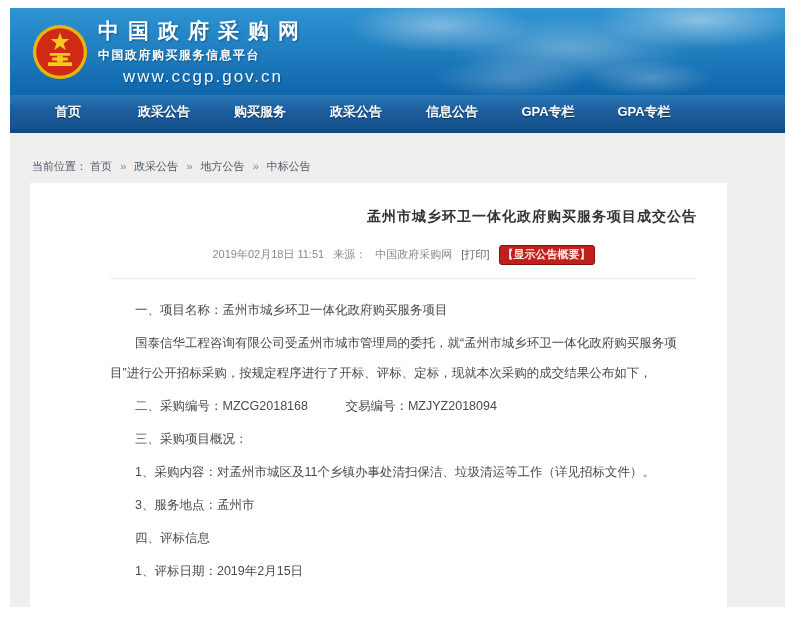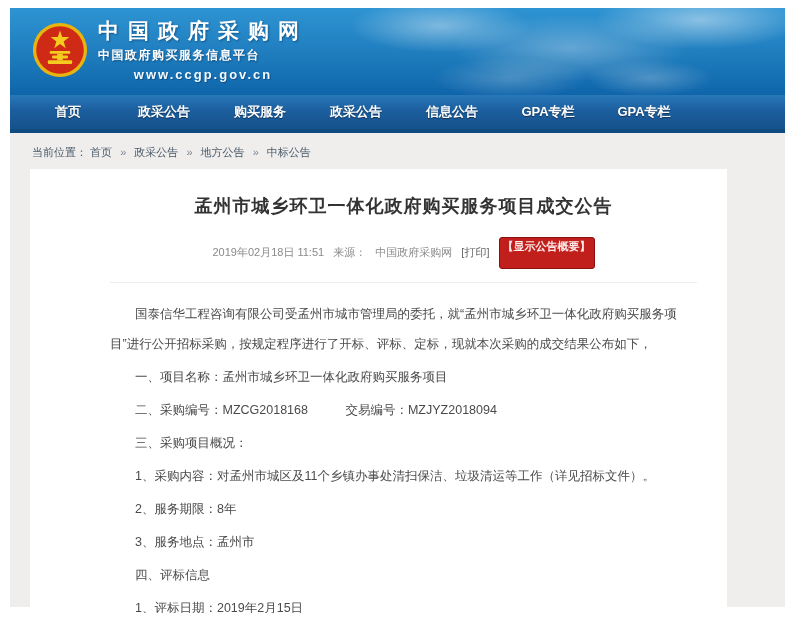--- a/index.html
+++ b/index.html
@@ -33,60 +33,60 @@
   .site-text { color:#fff; }
   .site-name {
     font-size:21px; font-weight:bold; letter-spacing:9px;
     text-shadow:1px 1px 2px rgba(0,30,70,.45); white-space:nowrap;
   }
   .platform-name {
     font-size:12px; font-weight:bold; letter-spacing:1.5px; margin-top:2px;
     text-shadow:1px 1px 2px rgba(0,30,70,.45); white-space:nowrap;
   }
   .site-url {
-    font-size:13px; font-weight:bold; letter-spacing:2px; margin-top:3px;
+    font-size:17px; font-weight:normal; letter-spacing:2px; margin-top:3px;
     text-align:center; color:#f2faff; text-shadow:1px 1px 1px rgba(0,30,70,.4);
   }
 
   
   .nav {
     height:38px; display:flex; align-items:center; padding-left:10px;
     background:linear-gradient(180deg,#2878b7 0%, #1c5e9e 45%, #15528c 100%);
     border-bottom:4px solid #0f4a80;
   }
   .nav a {
     width:96px; text-align:center; color:#fff; font-weight:bold;
     font-size:13px; text-decoration:none; text-shadow:0 1px 1px rgba(0,0,0,.45);
     white-space:nowrap; cursor:pointer;
   }
 
   
   .content { background:#efeeec; height:474px; }
   .breadcrumb {
-    padding:12px 0 9px 22px; font-size:11px; color:#4a5a6a; white-space:nowrap;border-radius:7px;
+    padding:26px 0 9px 22px; font-size:11px; color:#4a5a6a; white-space:nowrap;border-radius:7px;
   }
   .breadcrumb a { color:#4a5a6a; text-decoration:none; cursor:pointer; }
   .breadcrumb .sep { margin:0 5px; color:#7a8794; }
 
   .panel {
     background:#fff; margin-left:20px; width:697px; height:444px;
     padding:25px 30px 0 80px; overflow:hidden;
   }
   .article-title {
-    text-align:center; font-size:18px; font-weight:bold; color:#333;
+    text-align:right; font-size:14px; font-weight:bold; color:#333;
     letter-spacing:1px;
   }
   .meta {
     text-align:center; font-size:11px; color:#8a8a8a; margin-top:19px;
     white-space:nowrap;
   }
   .meta span { margin:0 3px; }
   .meta .print { color:#666; cursor:pointer; }
   .summary-btn {
-    display:inline-block; margin-left:6px; padding:1px 3px 14px;
+    display:inline-block; margin-left:6px; padding:1px 3px 2px;
     background:#c01f1c; color:#ffe9e9; border:1px solid #8c0f0f;
     border-radius:3px; font-size:11px; font-weight:bold; cursor:pointer;
     vertical-align:middle;
   }
   .divider { border-top:1px solid #eeecea; margin-top:13px; }
 
   .body-text { margin-top:16px; font-size:12.5px; color:#4a4a4a; }
   .body-text p { line-height:30px; margin-bottom:3px; text-indent:2em; }
 </style>
 </head>
@@ -147,26 +147,25 @@
         <span>2019年02月18日 11:51</span>
         <span>来源：</span>
         <span>中国政府采购网</span>
         <span class="print">[打印]</span>
         <span class="summary-btn">【显示公告概要】</span>
       </div>
 
       <div class="divider"></div>
 
       <div class="body-text">
+        <p>一、项目名称：孟州市城乡环卫一体化政府购买服务项目</p>
         <p>国泰信华工程咨询有限公司受孟州市城市管理局的委托，就“孟州市城乡环卫一体化政府购买服务项目”进行公开招标采购，按规定程序进行了开标、评标、定标，现就本次采购的成交结果公布如下，</p>
-        <p>一、项目名称：孟州市城乡环卫一体化政府购买服务项目</p>
         <p>二、采购编号：MZCG2018168　　　交易编号：MZJYZ2018094</p>
         <p>三、采购项目概况：</p>
         <p>1、采购内容：对孟州市城区及11个乡镇办事处清扫保洁、垃圾清运等工作（详见招标文件）。</p>
-        <p>2、服务期限：8年</p>
         <p>3、服务地点：孟州市</p>
         <p>四、评标信息</p>
         <p>1、评标日期：2019年2月15日</p>
       </div>
 
     </div>
   </div>
 
 </div>
 

